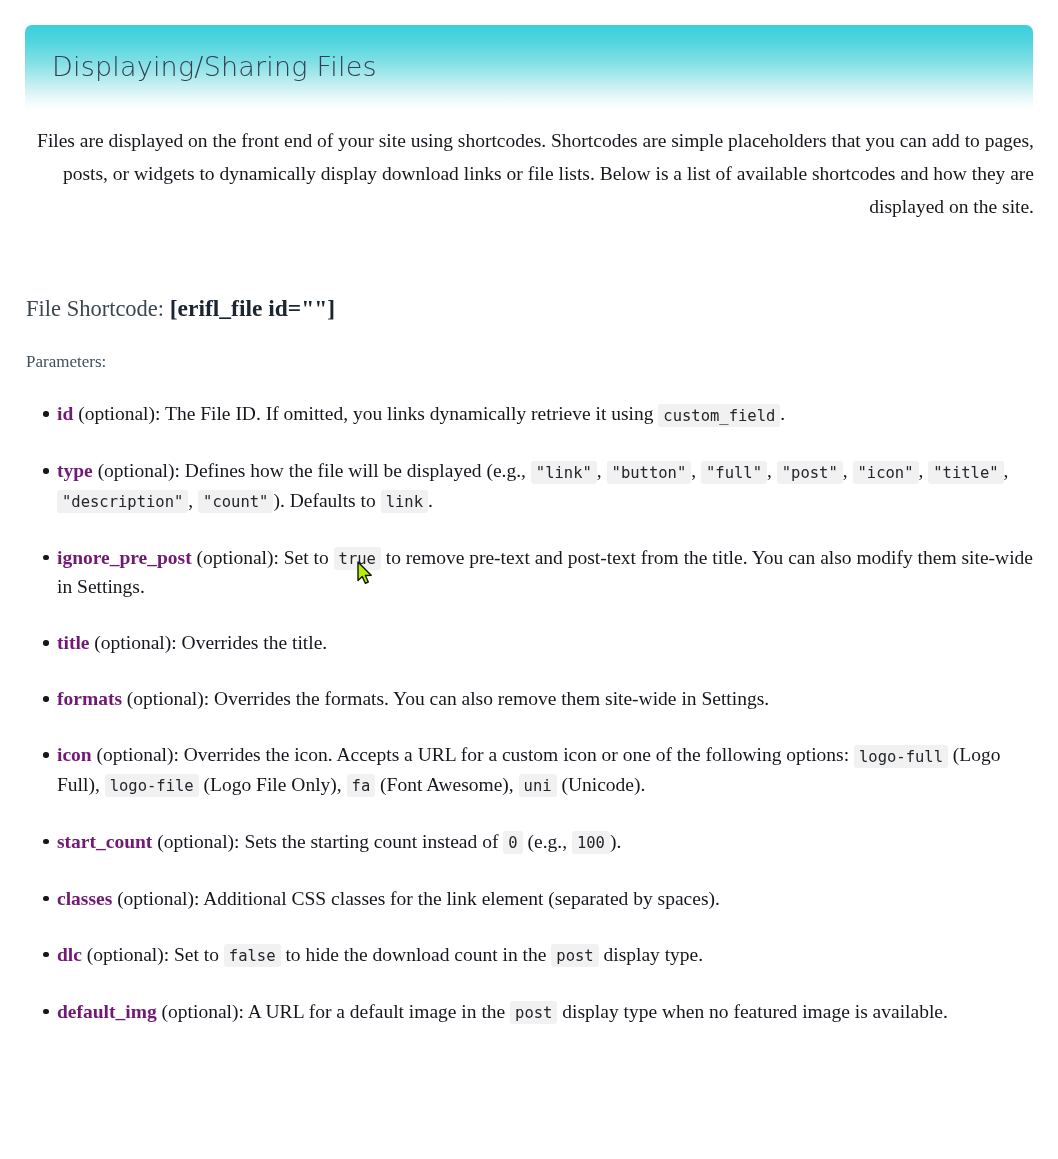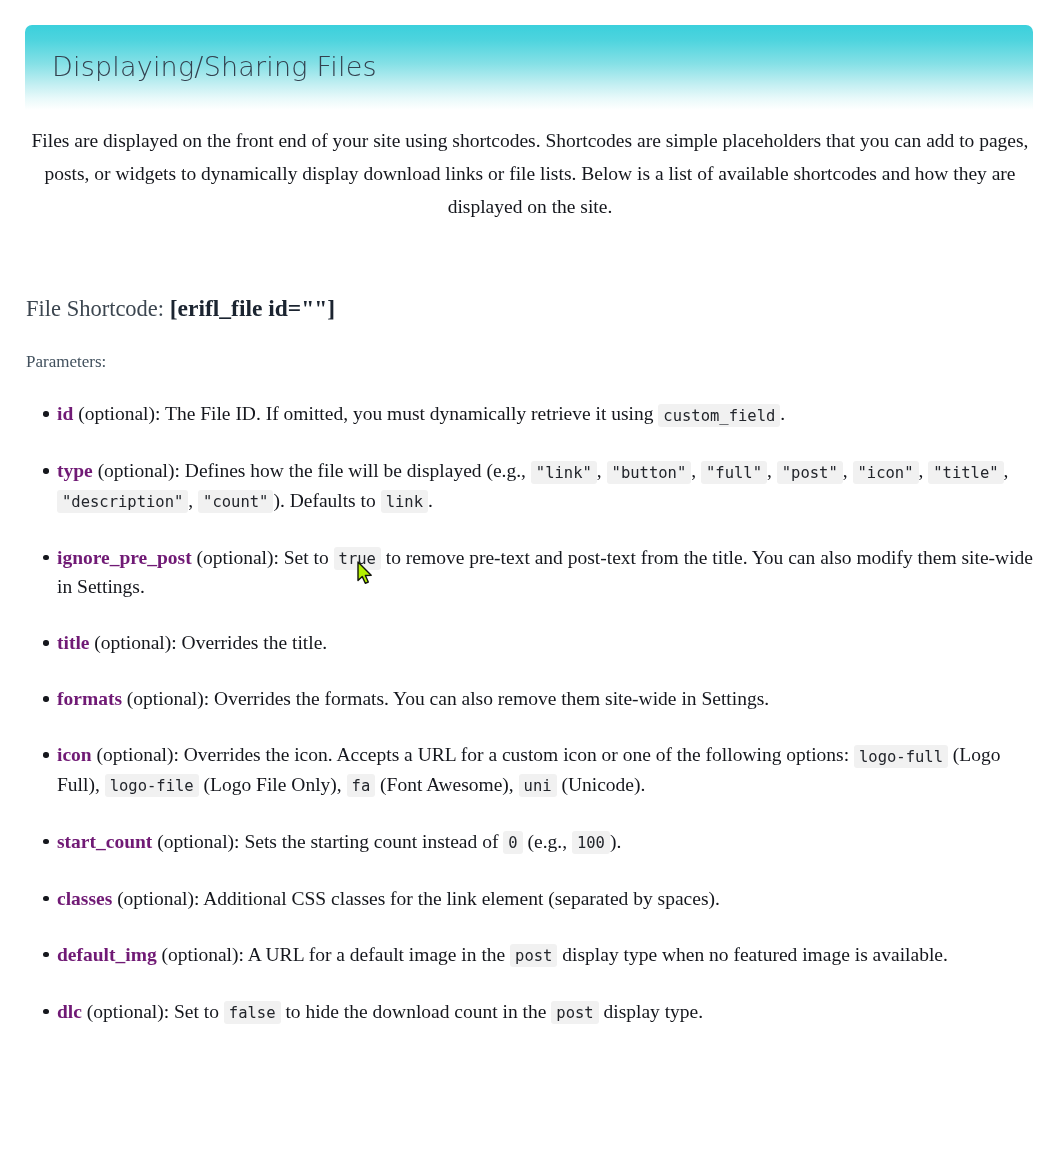--- a/index.html
+++ b/index.html
@@ -52,21 +52,21 @@
     position: absolute;
     left: 26px;
     top: 124px;
     width: 1010px;
   }
   .intro {
     font-size: 19.5px;
     line-height: 33px;
     color: #15171d;
     margin: 0;
-    text-align: center;
+    text-align: right;
     width: 1008px;
   }
 
   
   .section-heading {
     margin: 0;
     padding: 0;
     position: absolute;
     left: 26px;
     top: 295px;
@@ -152,27 +152,27 @@
   <p class="intro">Files are displayed on the front end of your site using shortcodes. Shortcodes are simple placeholders that you can add to pages, posts, or widgets to dynamically display download links or file lists. Below is a list of available shortcodes and how they are displayed on the site.</p>
 </div>
 
 <h2 class="section-heading">
   <span>File Shortcode: </span><span class="shortcode-name">[erifl_file id=""]</span>
 </h2>
 
 <div class="params-label">Parameters:</div>
 
 <ul class="param-list" id="param-list">
-    <li class="param-item"><span class="param-name">id</span><span> (optional): The File ID. If omitted, you must dynamically retrieve it using </span><code class="code">custom_field</code><span>.</span></li>
+    <li class="param-item"><span class="param-name">id</span><span> (optional): The File ID. If omitted, you links dynamically retrieve it using </span><code class="code">custom_field</code><span>.</span></li>
     <li class="param-item"><span class="param-name">type</span><span> (optional): Defines how the file will be displayed (e.g., </span><code class="code">"link"</code><span>, </span><code class="code">"button"</code><span>, </span><code class="code">"full"</code><span>, </span><code class="code">"post"</code><span>, </span><code class="code">"icon"</code><span>, </span><code class="code">"title"</code><span>, </span><code class="code">"description"</code><span>, </span><code class="code">"count"</code><span>). Defaults to </span><code class="code">link</code><span>.</span></li>
     <li class="param-item"><span class="param-name">ignore_pre_post</span><span> (optional): Set to </span><code class="code">true</code><span> to remove pre-text and post-text from the title. You can also modify them site-wide in Settings.</span></li>
     <li class="param-item"><span class="param-name">title</span><span> (optional): Overrides the title.</span></li>
     <li class="param-item"><span class="param-name">formats</span><span> (optional): Overrides the formats. You can also remove them site-wide in Settings.</span></li>
     <li class="param-item"><span class="param-name">icon</span><span> (optional): Overrides the icon. Accepts a URL for a custom icon or one of the following options: </span><code class="code">logo-full</code><span> (Logo Full), </span><code class="code">logo-file</code><span> (Logo File Only), </span><code class="code">fa</code><span> (Font Awesome), </span><code class="code">uni</code><span> (Unicode).</span></li>
     <li class="param-item"><span class="param-name">start_count</span><span> (optional): Sets the starting count instead of </span><code class="code">0</code><span> (e.g., </span><code class="code">100</code><span>).</span></li>
     <li class="param-item"><span class="param-name">classes</span><span> (optional): Additional CSS classes for the link element (separated by spaces).</span></li>
+    <li class="param-item"><span class="param-name">dlc</span><span> (optional): Set to </span><code class="code">false</code><span> to hide the download count in the </span><code class="code">post</code><span> display type.</span></li>
     <li class="param-item"><span class="param-name">default_img</span><span> (optional): A URL for a default image in the </span><code class="code">post</code><span> display type when no featured image is available.</span></li>
-    <li class="param-item"><span class="param-name">dlc</span><span> (optional): Set to </span><code class="code">false</code><span> to hide the download count in the </span><code class="code">post</code><span> display type.</span></li>
   </ul>
 
 <svg class="cursor" viewBox="0 0 17 24" xmlns="http://www.w3.org/2000/svg" style="left: 357px; top: 561px;">
   <polygon points="1,1 1,19.5 5.3,15.6 8.3,22.3 11.3,21 8.4,14.5 14.2,14.2" fill="#b4f000" stroke="#12150d" stroke-width="1.4" stroke-linejoin="round"></polygon>
 </svg>
 
 </body></html>

